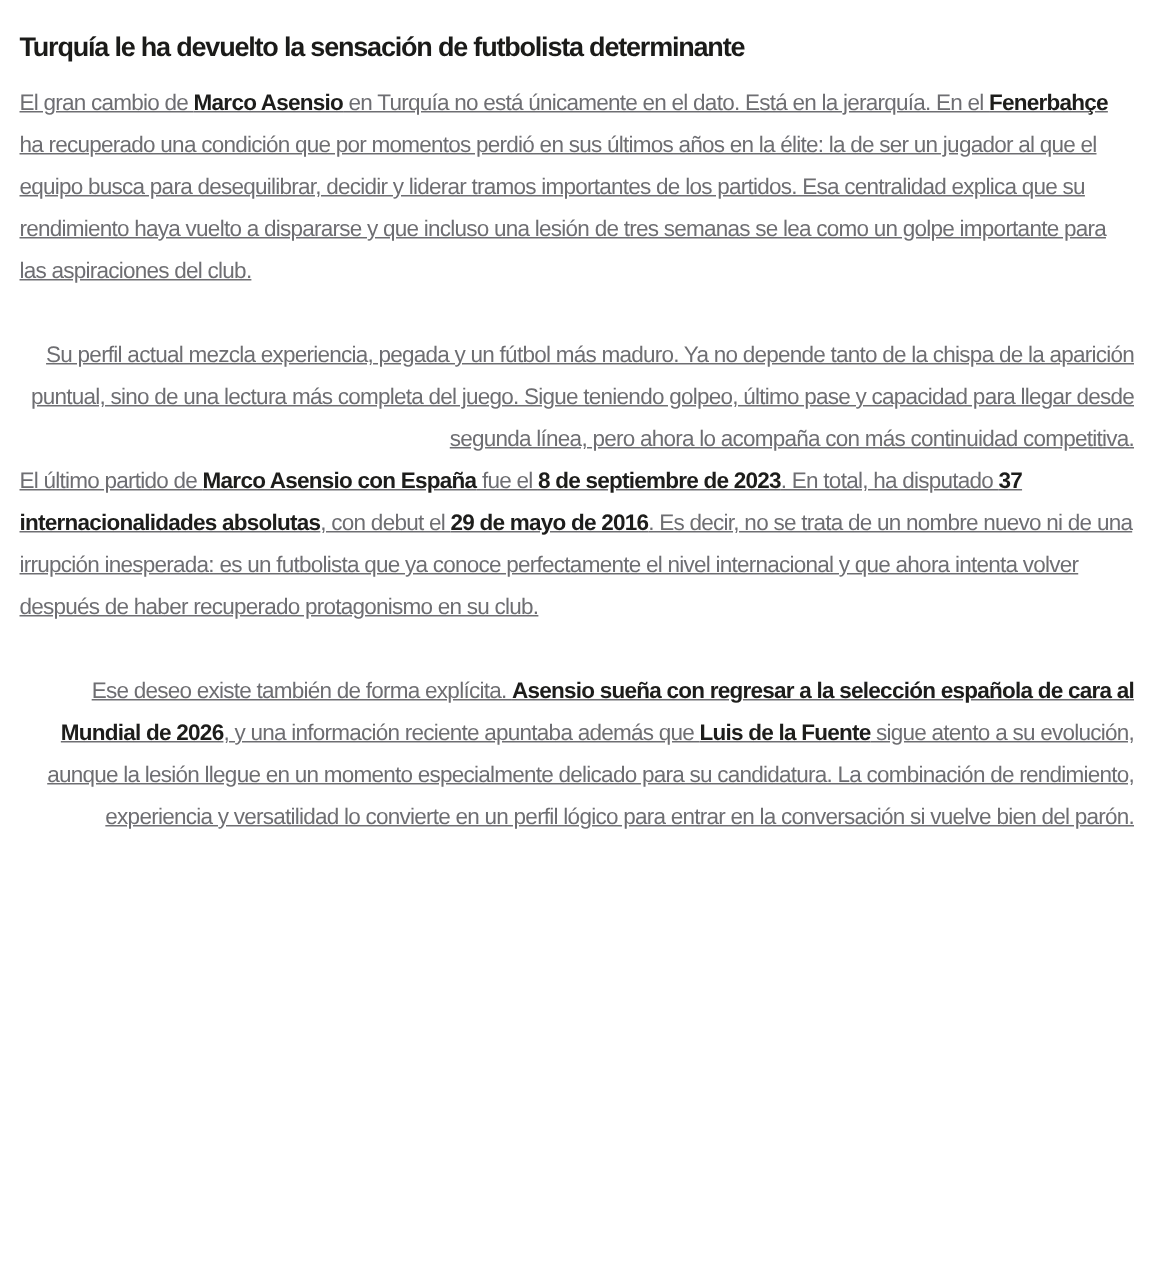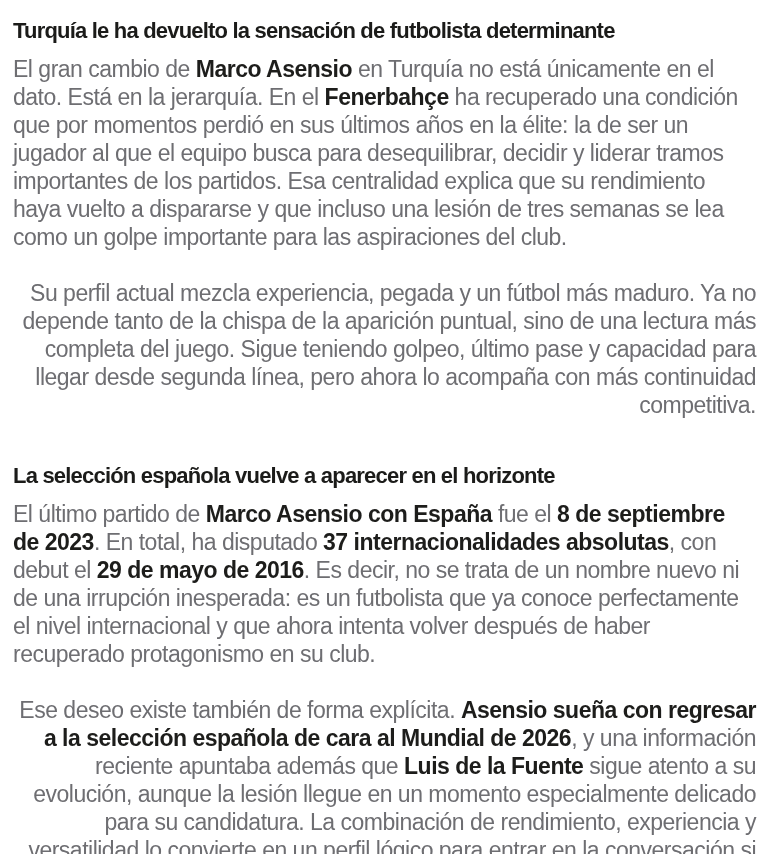--- a/index.html
+++ b/index.html
@@ -16,53 +16,53 @@
     font-stretch:semi-condensed;
     -webkit-font-smoothing:antialiased;
   }
   .article{
     width:770px;
     min-height:854px;
     padding:16px 14px 8px 13px;
     background:var(--c-bg);
   }
   .section-heading{
-    font-size:22px;
+    font-size:18px;
     font-weight:700;
     letter-spacing:-0.8px;
     line-height:30px;
     color:var(--c-heading);
     margin:0 0 9px 0;
   }
   .section + .section .section-heading{
     margin-top:42px;
   }
   .body-paragraph{
-    font-size:23px;
+    font-size:15px;
     line-height:28px;
     letter-spacing:-0.5px;
     color:var(--c-body);
     margin:0 0 28px 0;
+    text-decoration:underline;
   }
   .body-paragraph:last-child{margin-bottom:0;text-align:right;}
   .body-paragraph .bold{
     font-weight:700;
     color:var(--c-bold);
   }
 </style>
 </head>
 <body>
 
 <article class="article">
 
   <section class="section">
     <h2 class="section-heading">Turquía le ha devuelto la sensación de futbolista determinante</h2>
     <p class="body-paragraph"><span>El gran cambio de </span><span class="bold">Marco Asensio</span><span> en Turquía no está únicamente en el dato. Está en la jerarquía. En el </span><span class="bold">Fenerbahçe</span><span> ha recuperado una condición que por momentos perdió en sus últimos años en la élite: la de ser un jugador al que el equipo busca para desequilibrar, decidir y liderar tramos importantes de los partidos. Esa centralidad explica que su rendimiento haya vuelto a dispararse y que incluso una lesión de tres semanas se lea como un golpe importante para las aspiraciones del club.</span></p>
     <p class="body-paragraph"><span>Su perfil actual mezcla experiencia, pegada y un fútbol más maduro. Ya no depende tanto de la chispa de la aparición puntual, sino de una lectura más completa del juego. Sigue teniendo golpeo, último pase y capacidad para llegar desde segunda línea, pero ahora lo acompaña con más continuidad competitiva.</span></p>
   </section>
 
   <section class="section">
-    <h2 class="section-heading">La selección española vuelve a aparecer en el horizonte</h2>
     <p class="body-paragraph"><span>El último partido de </span><span class="bold">Marco Asensio con España</span><span> fue el </span><span class="bold">8 de septiembre de 2023</span><span>. En total, ha disputado </span><span class="bold">37 internacionalidades absolutas</span><span>, con debut el </span><span class="bold">29 de mayo de 2016</span><span>. Es decir, no se trata de un nombre nuevo ni de una irrupción inesperada: es un futbolista que ya conoce perfectamente el nivel internacional y que ahora intenta volver después de haber recuperado protagonismo en su club.</span></p>
     <p class="body-paragraph"><span>Ese deseo existe también de forma explícita. </span><span class="bold">Asensio sueña con regresar a la selección española de cara al Mundial de 2026</span><span>, y una información reciente apuntaba además que </span><span class="bold">Luis de la Fuente</span><span> sigue atento a su evolución, aunque la lesión llegue en un momento especialmente delicado para su candidatura. La combinación de rendimiento, experiencia y versatilidad lo convierte en un perfil lógico para entrar en la conversación si vuelve bien del parón.</span></p>
   </section>
 
 </article>
 
 </body></html>

